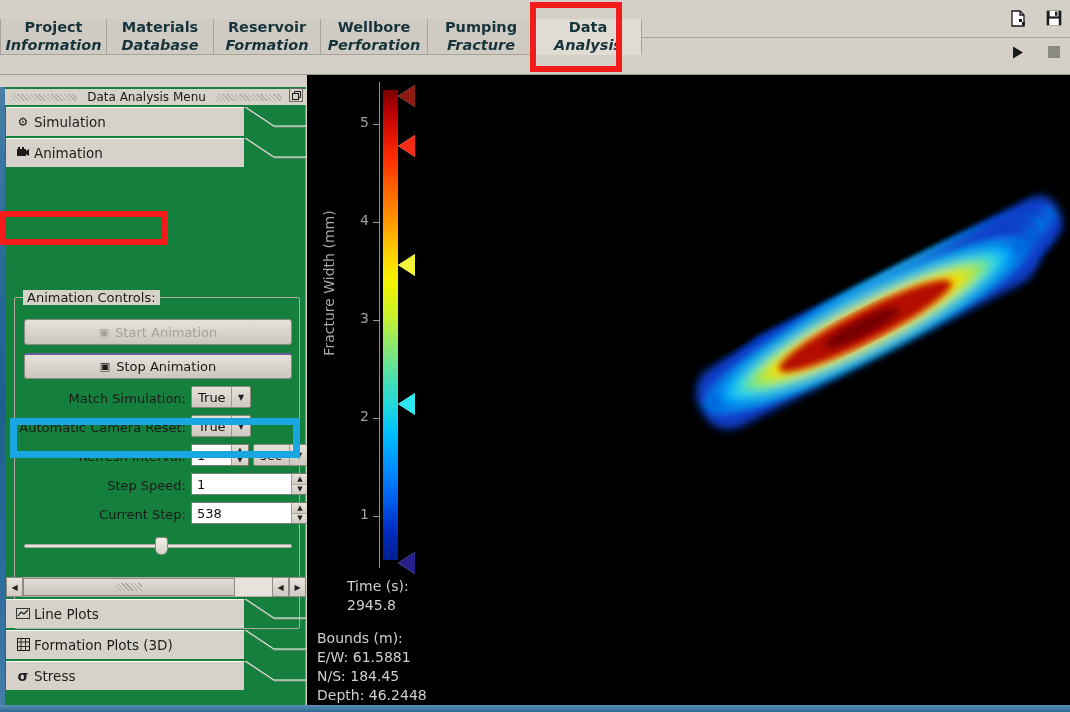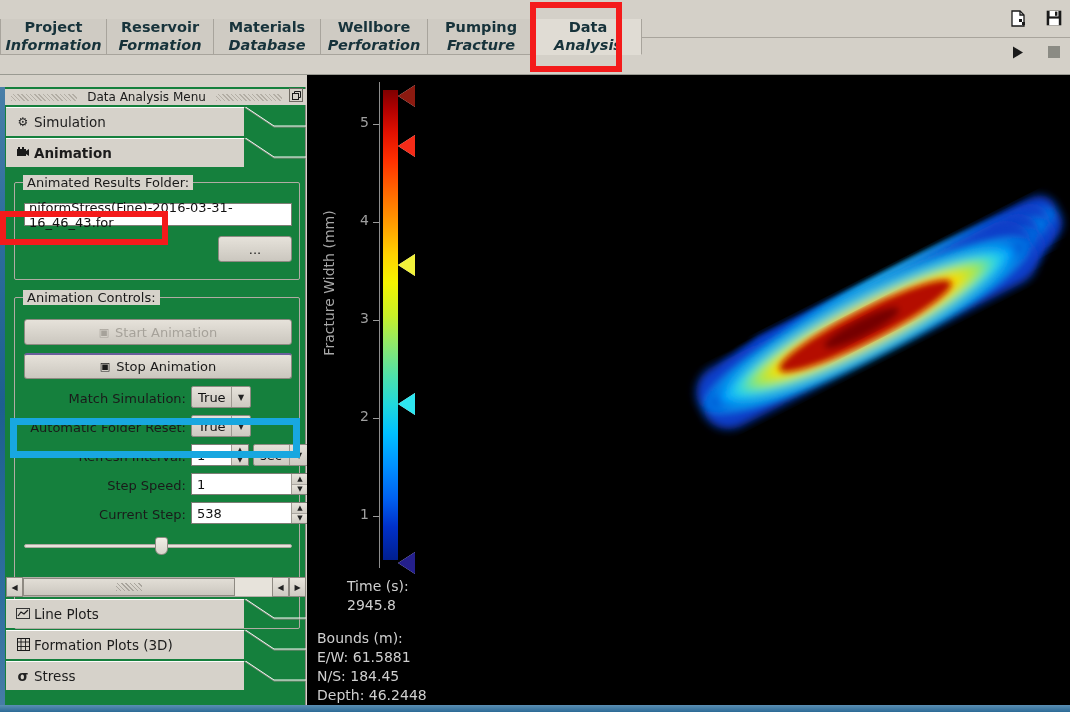--- a/index.html
+++ b/index.html
@@ -92,21 +92,21 @@
   .sect .slope {
     position: absolute; left: 238px; top: 0; width: 62px; height: 29px;
     overflow: hidden;
   }
   .sect .slope svg { position: absolute; left: 0; top: 0; }
   .sect .lbl {
     position: absolute; left: 28px; top: 0; height: 29px;
     display: flex; align-items: center;
     font-size: 13.5px; color: #1c1c1c;
   }
-  .sect.on .lbl { font-weight: bold; }
+  .sect.on .lbl { font-weight: normal; }
   .sect .ico {
     position: absolute; left: 8px; top: 0; height: 29px; width: 18px;
     display: flex; align-items: center; justify-content: center;
     font-size: 12px; color: #222;
   }
 
   
   .anno-red-anim {
     position: absolute; left: 0px; top: 124px; width: 168px; height: 34px;
     border: 6px solid #f41b1b; pointer-events: none; z-index: 30;
@@ -267,26 +267,26 @@
 <body>
 
 <div id="app">
 
   <div class="tabbar">
     <div class="tab">
       <span class="l1">Project</span>
       <span class="l2">Information</span>
     </div>
     <div class="tab">
+      <span class="l1">Materials</span>
+      <span class="l2">Database</span>
+    </div>
+    <div class="tab">
       <span class="l1">Reservoir</span>
       <span class="l2">Formation</span>
-    </div>
-    <div class="tab">
-      <span class="l1">Materials</span>
-      <span class="l2">Database</span>
     </div>
     <div class="tab">
       <span class="l1">Wellbore</span>
       <span class="l2">Perforation</span>
     </div>
     <div class="tab">
       <span class="l1">Pumping</span>
       <span class="l2">Fracture</span>
     </div>
     <div class="tab active">
@@ -367,46 +367,41 @@
         <svg width="12" height="11" viewBox="0 0 12 11">
           <rect x="0" y="2" width="9" height="7" fill="#1a1a1a"></rect>
           <path d="M9 4 L12 2 V9 L9 7 Z" fill="#1a1a1a"></path>
           <rect x="1" y="0" width="2" height="2" fill="#1a1a1a"></rect>
           <rect x="5" y="0" width="2" height="2" fill="#1a1a1a"></rect>
         </svg>
       </div>
       <div class="lbl">Animation</div>
     </div>
 
-    <div class="group" style="left:14px;top:95px;width:286px;height:98px">
-      <span class="glegend">Animated Results Folder:</span>
-      <div class="txtfield" style="position:absolute;left:9px;top:20px;width:268px;height:23px">niformStress(Fine)-2016-03-31-16_46_43.for</div>
-      <div class="btn" style="position:absolute;left:203px;top:53px;width:74px;height:26px">...</div>
-    </div>
 
     <div class="group" style="left:14px;top:210px;width:286px;height:332px">
       <span class="glegend">Animation Controls:</span>
 
       <div class="btn dim" style="position:absolute;left:9px;top:21px;width:268px;height:26px">
         <span class="bico">▣</span>
         <span>Start Animation</span>
       </div>
 
       <div class="btn focus" style="position:absolute;left:9px;top:55px;width:268px;height:26px">
         <span class="bico">▣</span>
         <span>Stop Animation</span>
       </div>
 
       <span class="flabel" style="left:0px;top:93px;width:171px">Match Simulation:</span>
       <div class="combo" style="left:176px;top:88px;width:60px">
         <span class="cv">True</span>
         <span class="carrow">▼</span>
       </div>
 
-      <span class="flabel" style="left:0px;top:122px;width:171px">Automatic Folder Reset:</span>
+      <span class="flabel" style="left:0px;top:122px;width:171px">Automatic Camera Reset:</span>
       <div class="combo" style="left:176px;top:117px;width:60px">
         <span class="cv">True</span>
         <span class="carrow">▼</span>
       </div>
 
       <span class="flabel" style="left:0px;top:151px;width:171px">Refresh Interval:</span>
       <div class="spin" style="left:176px;top:146px;width:58px">
         <span class="sv">1</span>
         <span class="sbtns">
           <div>▲</div>

